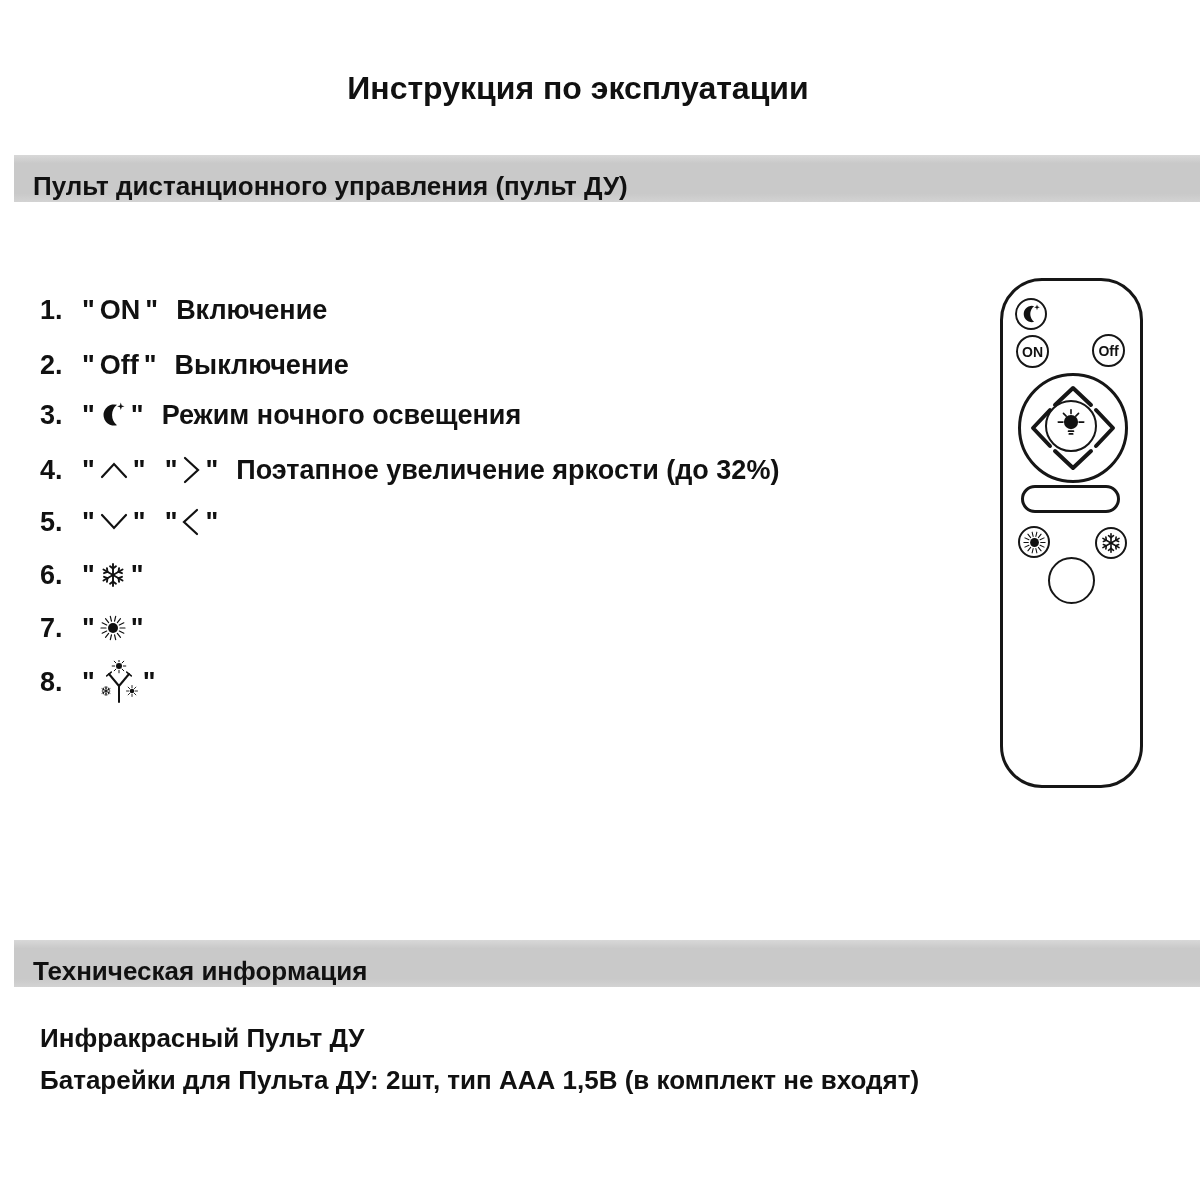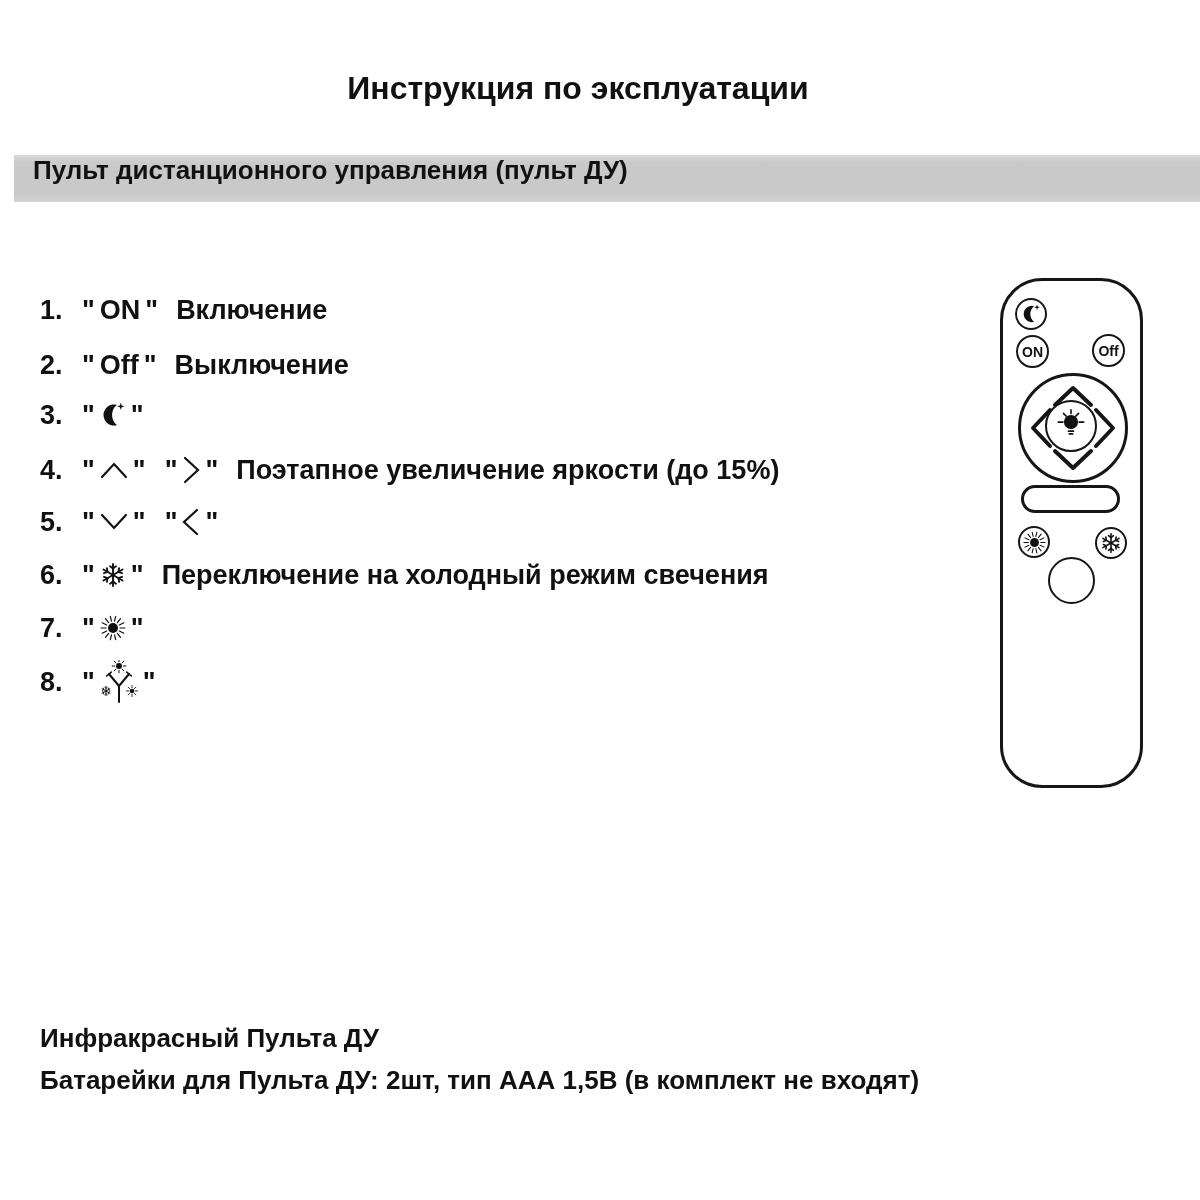--- a/index.html
+++ b/index.html
@@ -3,21 +3,21 @@
 <meta charset="utf-8">
 <style>
   html,body{margin:0;padding:0;background:#fff;}
   body{width:1200px;height:1200px;position:relative;overflow:hidden;
        font-family:"Liberation Sans",sans-serif;color:#111;font-weight:bold;}
   .page{position:absolute;inset:0;background:#fff;}
   .title{position:absolute;top:70px;left:0;width:1156px;text-align:center;
          font-size:32px;font-weight:bold;}
   .bar{position:absolute;left:14px;right:0;height:47px;box-sizing:border-box;
        background:linear-gradient(#d8d8d8,#c9c9c9 18%,#c9c9c9 82%,#d3d3d3);
-       display:flex;align-items:flex-start;padding-left:19px;
+       display:flex;align-items:flex-end;padding-left:19px;
        font-size:26px;font-weight:bold;}
   .bar1{top:155px}
   .bar2{top:940px}
   .li{position:absolute;left:40px;display:flex;align-items:flex-start;
       font-size:27px;line-height:32px;white-space:nowrap;}
   .num{width:37px;flex:0 0 37px;}
   .syms{display:inline-flex;align-items:center;height:32px;}
   .q{margin:0 5px;}
   .gap{display:inline-block;width:9px;}
   .symicon{display:inline-flex;align-items:center;justify-content:center;height:32px;}
@@ -81,41 +81,42 @@
         <span class="syms">
           <span class="q">"</span>
           <span class="symicon">
             <svg width="26" height="26" viewBox="0 0 26 26">
               <path d="M17,2.8 A10.6,10.6 0 1 0 17,23.2 A13,13 0 0 1 17,2.8 Z" fill="#111111"></path>
               <path d="M20.8,0.6 L21.7,3.4 L24.5,4.3 L21.7,5.2 L20.8,8 L19.9,5.2 L17.1,4.3 L19.9,3.4 Z" fill="#111111"></path>
             </svg>
           </span>
           <span class="q">"</span>
         </span>
+        <span class="desc">Режим ночного освещения</span>
       </div>
       <div class="li" style="top: 454px;">
         <span class="num">4.</span>
         <span class="syms">
           <span class="q">"</span>
           <span class="symicon">
             <svg width="28" height="18" viewBox="0 0 28 18">
               <polyline points="2,16 14,3 26,16" stroke="#111111" stroke-width="2.2" stroke-linecap="round" fill="none"></polyline>
             </svg>
           </span>
           <span class="q">"</span>
           <span class="gap"></span>
           <span class="q">"</span>
           <span class="symicon">
             <svg width="18" height="28" viewBox="0 0 18 28">
               <polyline points="3,2 16,14 3,26" stroke="#111111" stroke-width="2.2" stroke-linecap="round" fill="none"></polyline>
             </svg>
           </span>
           <span class="q">"</span>
         </span>
-        <span class="desc">Поэтапное увеличение яркости (до 15%)</span>
+        <span class="desc">Поэтапное увеличение яркости (до 32%)</span>
       </div>
       <div class="li" style="top: 506px;">
         <span class="num">5.</span>
         <span class="syms">
           <span class="q">"</span>
           <span class="symicon">
             <svg width="28" height="18" viewBox="0 0 28 18">
               <polyline points="2,2 14,15 26,2" stroke="#111111" stroke-width="2.2" stroke-linecap="round" fill="none"></polyline>
             </svg>
           </span>
@@ -151,21 +152,20 @@
               <line x1="13" y1="13" x2="3.47" y2="18.50" stroke="#111111" stroke-width="1.9" stroke-linecap="round" fill="none"></line>
               <line x1="7.47" y1="16.19" x2="6.95" y2="19.89" stroke="#111111" stroke-width="1.9" stroke-linecap="round" fill="none"></line>
               <line x1="7.47" y1="16.19" x2="4.01" y2="14.79" stroke="#111111" stroke-width="1.9" stroke-linecap="round" fill="none"></line>
               <line x1="13" y1="13" x2="3.47" y2="7.50" stroke="#111111" stroke-width="1.9" stroke-linecap="round" fill="none"></line>
               <line x1="7.47" y1="9.81" x2="4.01" y2="11.21" stroke="#111111" stroke-width="1.9" stroke-linecap="round" fill="none"></line>
               <line x1="7.47" y1="9.81" x2="6.95" y2="6.11" stroke="#111111" stroke-width="1.9" stroke-linecap="round" fill="none"></line>
             </svg>
           </span>
           <span class="q">"</span>
         </span>
-        <span class="desc">Переключение на холодный режим свечения</span>
       </div>
       <div class="li" style="top: 612px;">
         <span class="num">7.</span>
         <span class="syms">
           <span class="q">"</span>
           <span class="symicon">
             <svg width="26" height="26" viewBox="0 0 26 26">
               <circle cx="13" cy="13" r="5" fill="#111111"></circle>
               <line x1="20.00" y1="13.00" x2="25.00" y2="13.00" stroke="#111111" stroke-width="1.2" stroke-linecap="round" fill="none"></line>
               <line x1="19.31" y1="16.04" x2="23.81" y2="18.21" stroke="#111111" stroke-width="1.2" stroke-linecap="round" fill="none"></line>
@@ -317,17 +317,20 @@
             <line x1="7.47" y1="16.19" x2="4.01" y2="14.79" stroke="#111111" stroke-width="1.9" stroke-linecap="round" fill="none"></line>
             <line x1="13" y1="13" x2="3.47" y2="7.50" stroke="#111111" stroke-width="1.9" stroke-linecap="round" fill="none"></line>
             <line x1="7.47" y1="9.81" x2="4.01" y2="11.21" stroke="#111111" stroke-width="1.9" stroke-linecap="round" fill="none"></line>
             <line x1="7.47" y1="9.81" x2="6.95" y2="6.11" stroke="#111111" stroke-width="1.9" stroke-linecap="round" fill="none"></line>
           </svg>
         </span>
     </div>
     <div class="rbtn btn-blank"></div>
   </div>
 
-
-  <div class="tl" style="top:1023px">Инфракрасный Пульта ДУ</div>
+  <div class="bar bar2">
+    <span>Техническая информация</span>
+  </div>
+
+  <div class="tl" style="top:1023px">Инфракрасный Пульт ДУ</div>
   <div class="tl" style="top:1065px">Батарейки для Пульта ДУ: 2шт, тип ААА 1,5В (в комплект не входят)</div>
 
 </div>
 
 </body></html>

